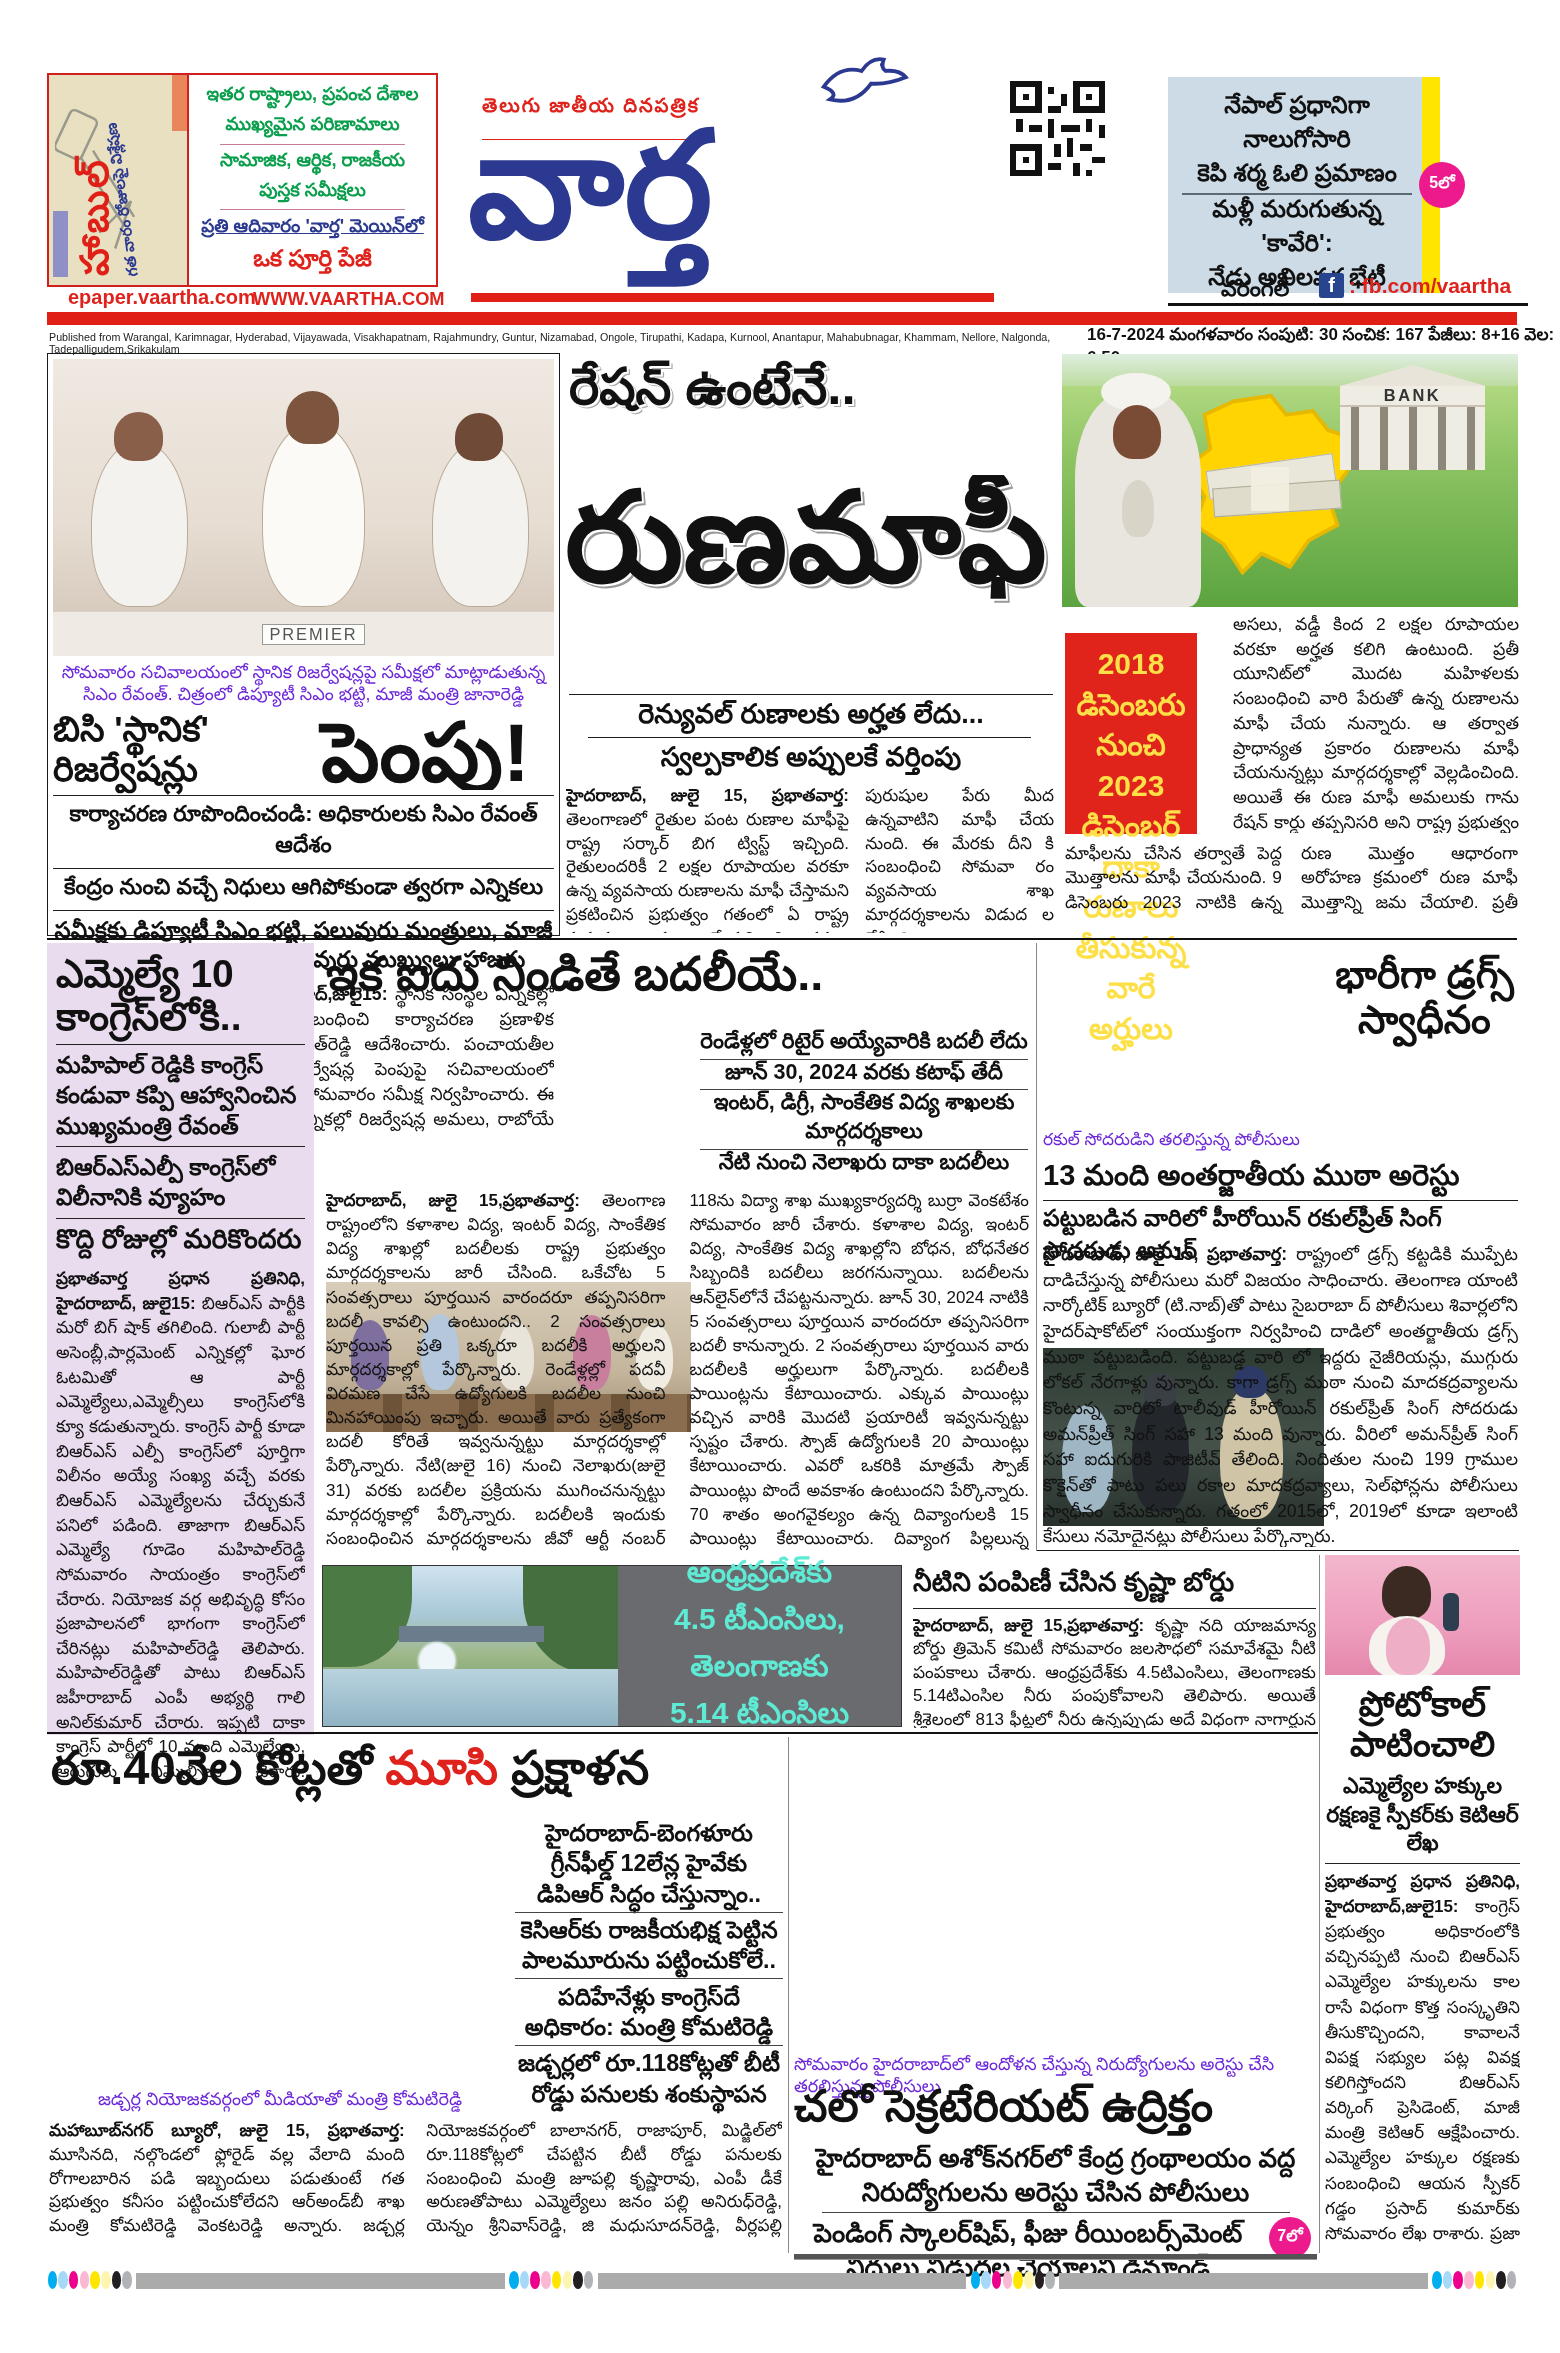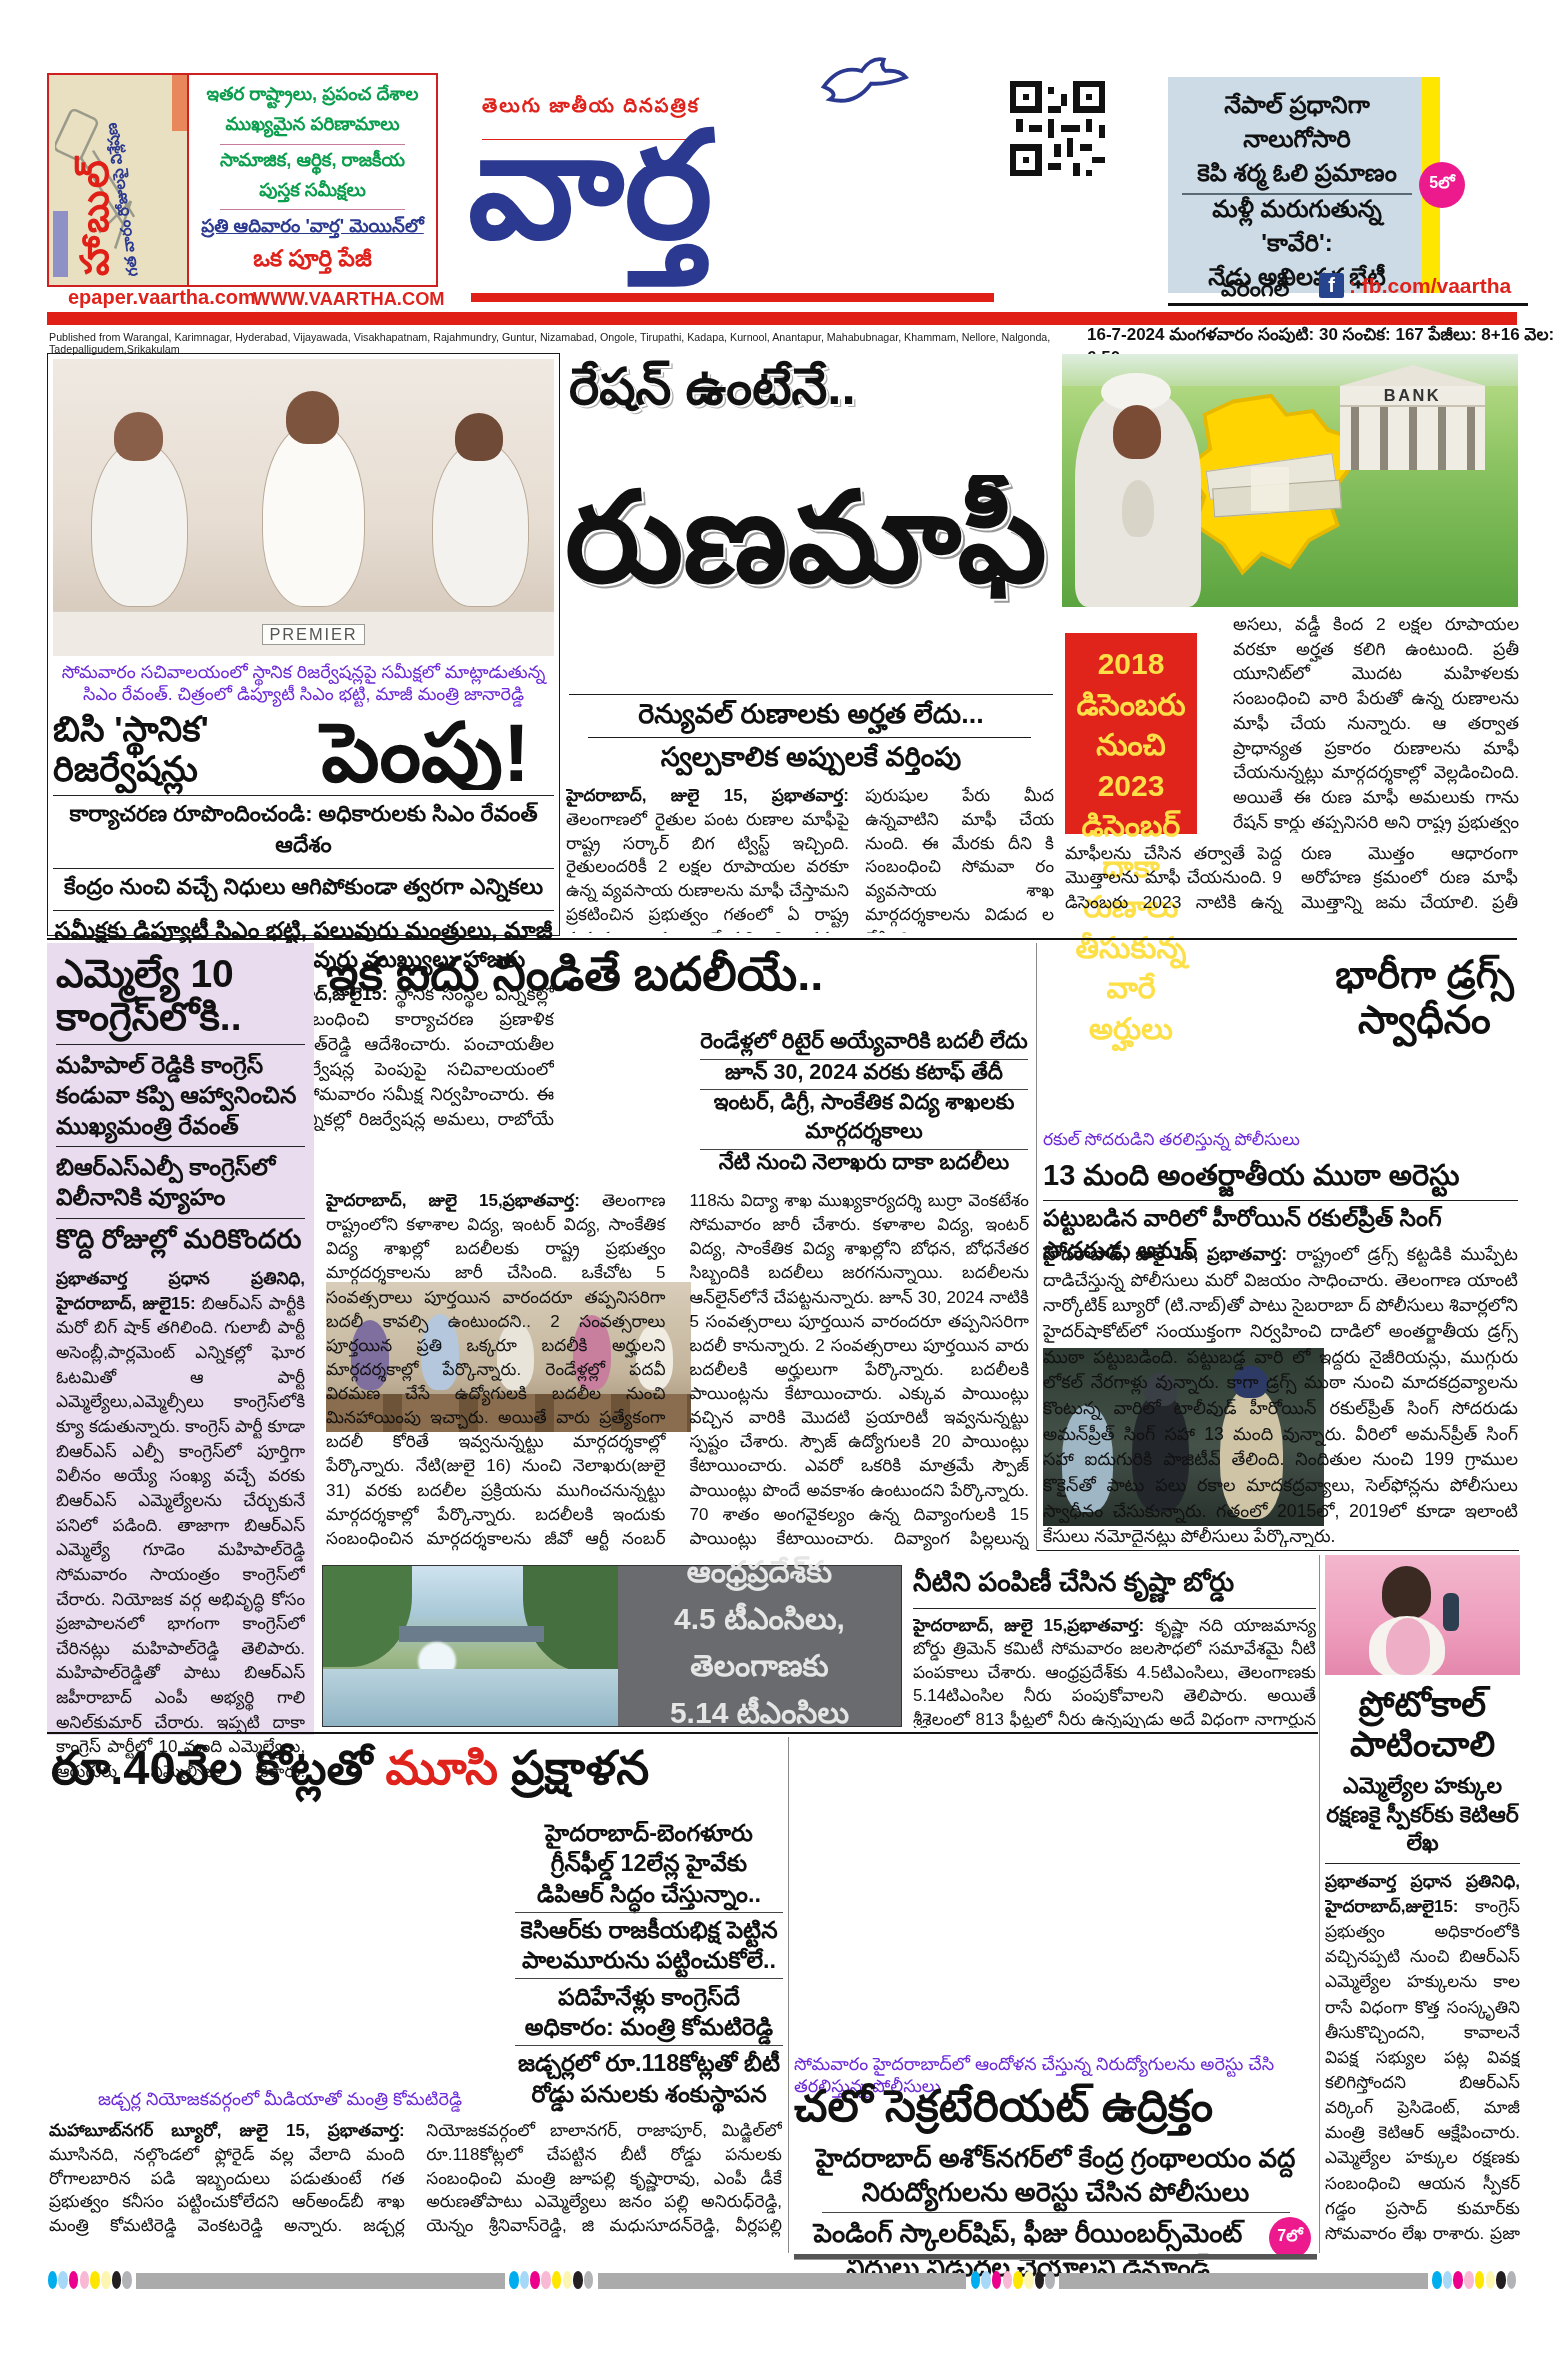--- a/index.html
+++ b/index.html
@@ -244,21 +244,21 @@
   <div class="abs rule" style="left:1037px;top:1550px;width:482px;"></div>
 
   <div class="abs" style="left:322px;top:1565px;width:580px;height:162px;border:1.3px solid #333;display:flex;box-sizing:border-box;">
     <div class="photo" style="width:295px;height:100%;background:linear-gradient(180deg,#cfe3ef 0%,#a9c8d8 30%,#9fb98a 55%,#5e8a52 100%);">
       <div class="abs" style="left:0;top:0;width:89px;height:101px;background:#4c7a44;border-radius:0 0 70% 0;"></div>
       <div class="abs" style="right:0;top:0;width:95px;height:107px;background:#456f3e;border-radius:0 0 0 70%;"></div>
       <div class="abs" style="left:76px;top:60px;width:145px;height:16.4px;background:#6b7c8c;"></div>
       <div class="abs" style="left:95px;top:76px;width:38px;height:38px;background:#eef6fa;border-radius:50%;filter:blur(1.3px);"></div>
       <div class="abs" style="left:0;bottom:0;width:100%;height:57px;background:linear-gradient(180deg,#b9d3de,#8fb3c4);"></div>
     </div>
-    <div class="ctr b" style="flex:1;background:#6a6b6e;color:#e5e5e5;display:flex;flex-direction:column;justify-content:center;gap:6.3px;font-size:30px;">
+    <div class="ctr b" style="flex:1;background:#6a6b6e;color:#5eead4;display:flex;flex-direction:column;justify-content:center;gap:6.3px;font-size:30px;">
       <div>ఆంధ్రప్రదేశ్‌కు</div>
       <div>4.5 టీఎంసిలు,</div>
       <div>తెలంగాణకు</div>
       <div>5.14 టీఎంసిలు</div>
     </div>
   </div>
   <div class="abs" style="left:913px;top:1567px;width:403px;height:159px;">
     <div class="b" style="font-size:26.6px;border-bottom:1.3px solid #222;padding-bottom:3.8px;">నీటిని పంపిణీ చేసిన కృష్ణా బోర్డు</div>
     <div class="just clip" style="margin-top:5px;font-size:17px;line-height:1.38;height:114px;">
       <span class="b">హైదరాబాద్, జులై 15,ప్రభాతవార్త:</span>

